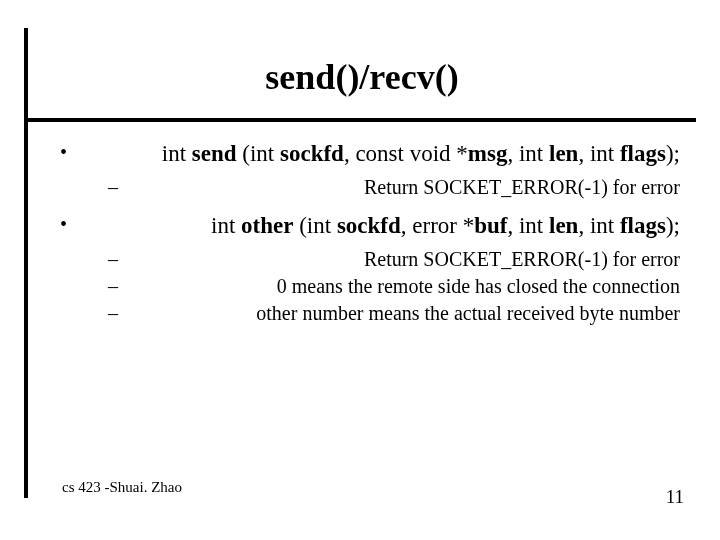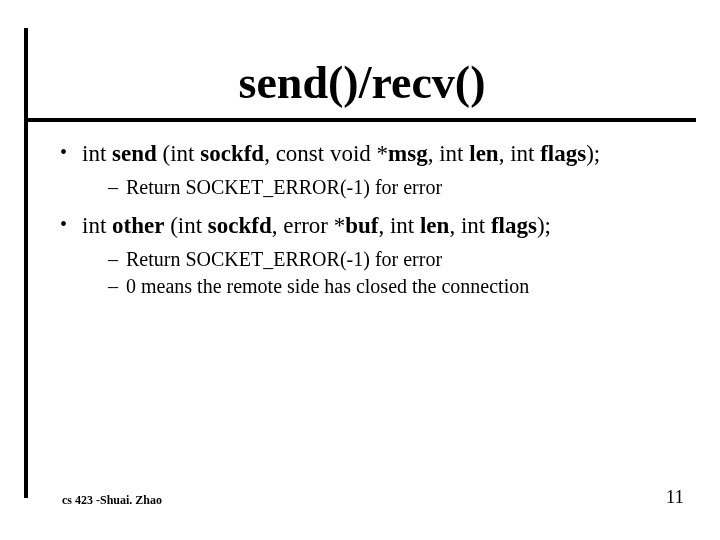--- a/index.html
+++ b/index.html
@@ -28,21 +28,21 @@
     background: #000;
   }
   .title-wrap {
     position: absolute;
     left: 28px;
     top: 56px;
     width: 668px;
     text-align: center;
   }
   .title {
-    font-size: 46px;
+    font-size: 36px;
     font-weight: bold;
     display: inline-block;
     text-align: center;
   }
   .hr {
     position: absolute;
     left: 28px;
     top: 118px;
     width: 668px;
     height: 4px;
@@ -58,20 +58,21 @@
   }
   ul.top {
     list-style: none;
     margin: 0;
     padding: 0;
   }
   ul.top > li {
     position: relative;
     padding-left: 22px;
     margin-bottom: 6px;
+    text-align: right;
   }
   ul.top > li::before {
     content: "•";
     position: absolute;
     left: 0;
     top: 0;
     font-size: 20px;
   }
   ul.sub {
     list-style: none;
@@ -87,23 +88,22 @@
   ul.sub > li::before {
     content: "–";
     position: absolute;
     left: 0;
     top: 0;
   }
   .bold { font-weight: bold; }
   .footer-left {
     position: absolute;
     left: 62px;
-    bottom: 32px;
-    font-size: 12px;
-    font-weight: bold;
+    bottom: 44px;
+    font-size: 15px;
   }
   .footer-right {
     position: absolute;
     right: 36px;
     bottom: 32px;
     font-size: 19px;
   }
 </style>
 </head>
 <body>
@@ -123,20 +123,21 @@
         <span>int </span><span class="bold">send</span><span> (int </span><span class="bold">sockfd</span><span>, const void *</span><span class="bold">msg</span><span>, int </span><span class="bold">len</span><span>, int </span><span class="bold">flags</span><span>);</span>
         <ul class="sub">
           <li>Return SOCKET_ERROR(-1) for error</li>
         </ul>
       </li>
       <li>
         <span>int </span><span class="bold">other</span><span> (int </span><span class="bold">sockfd</span><span>, error *</span><span class="bold">buf</span><span>, int </span><span class="bold">len</span><span>, int </span><span class="bold">flags</span><span>);</span>
         <ul class="sub">
           <li>Return SOCKET_ERROR(-1) for error</li>
           <li>0 means the remote side has closed the connection</li>
+          <li>other number means the actual received byte number</li>
         </ul>
       </li>
     </ul>
   </div>
 
   <div class="footer-left">cs 423 -Shuai. Zhao</div>
   <div class="footer-right">11</div>
 </div>
 
 </body></html>

